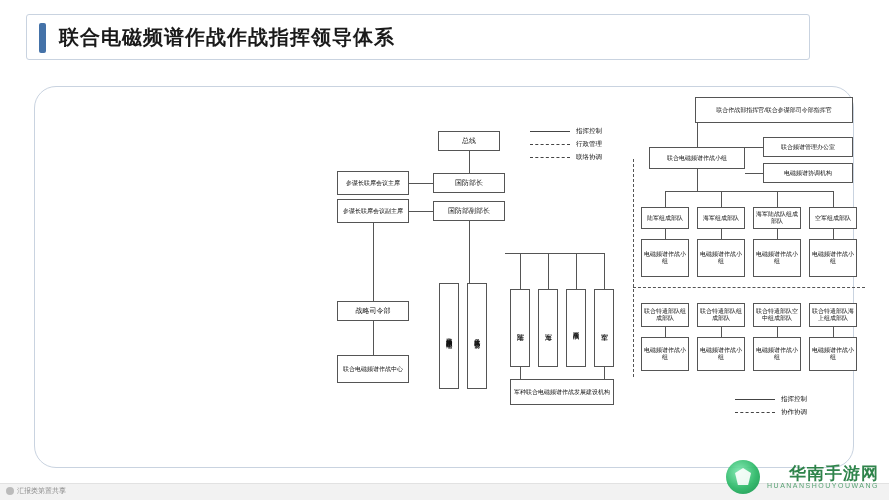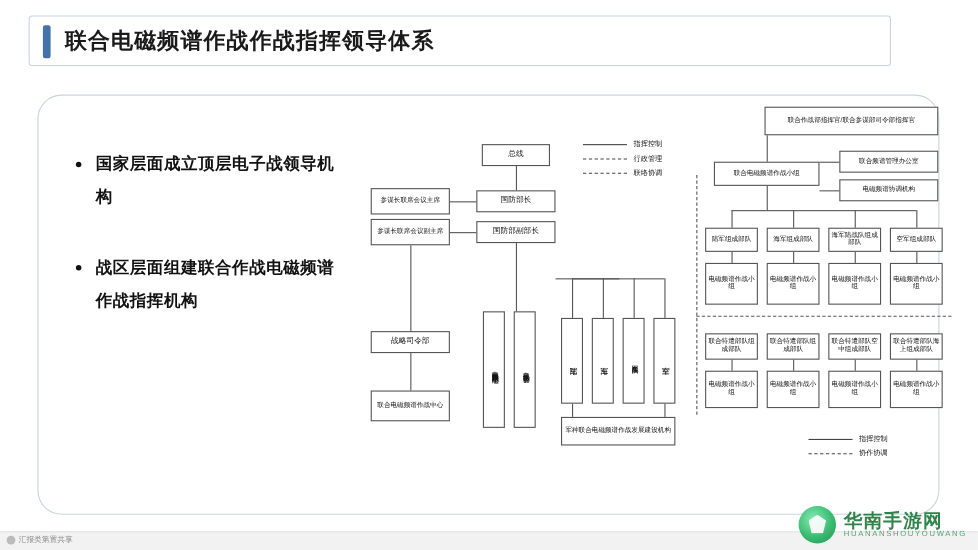--- a/index.html
+++ b/index.html
@@ -179,20 +179,21 @@
     background: #ffffff;
     clip-path: polygon(50% 0%, 100% 30%, 82% 100%, 18% 100%, 0% 30%);
     opacity: 0.9;
   }
   .wm-text-main {
     font-size: 17px;
     font-weight: bold;
     color: #1e7a3c;
     letter-spacing: 1px;
     line-height: 1.05;
+    text-align: right;
   }
   .wm-text-sub {
     font-size: 7px;
     color: #4a9a68;
     letter-spacing: 1.5px;
   }
   .corner-note {
     position: absolute;
     left: 6px;
     bottom: 4px;
@@ -223,24 +224,20 @@
 
 <div class="slide">
 
   <div class="title-bar">
     <div class="title-accent"></div>
     <div class="title-text">联合电磁频谱作战作战指挥领导体系</div>
   </div>
 
   <div class="body-panel">
 
-    <div class="bullets">
-      <div class="bullet">国家层面成立顶层电子战领导机构</div>
-      <div class="bullet">战区层面组建联合作战电磁频谱作战指挥机构</div>
-    </div>
 
     <div class="diagram">
 
       <div class="node" style="left:133px; top:38px; width:62px; height:20px; font-size:7px;">总线</div>
 
       <div class="node" style="left:128px; top:80px; width:72px; height:20px; font-size:7px;">国防部长</div>
 
       <div class="node" style="left:128px; top:108px; width:72px; height:20px; font-size:7px;">国防部副部长</div>
 
       <div class="node" style="left:32px; top:78px; width:72px; height:24px; padding:1px 3px;">参谋长联席会议主席</div>

